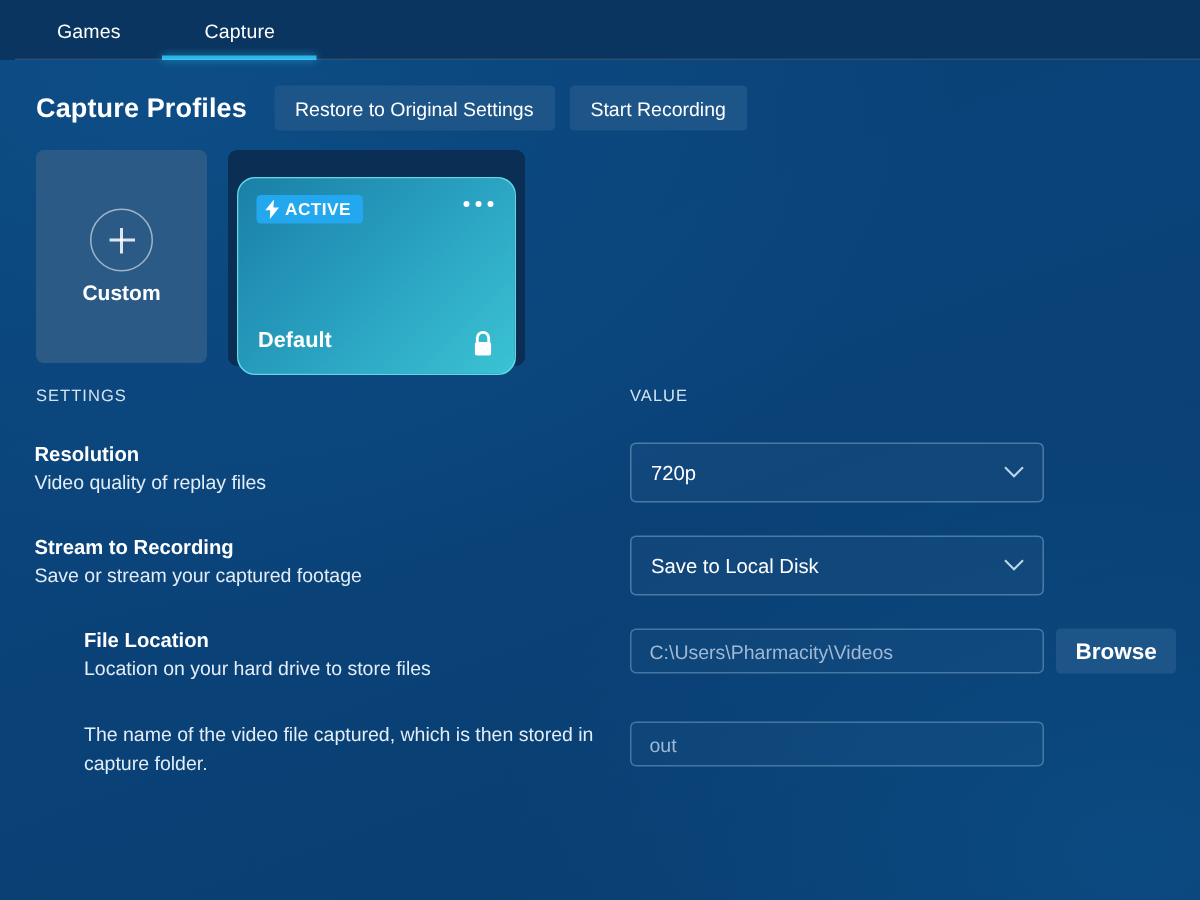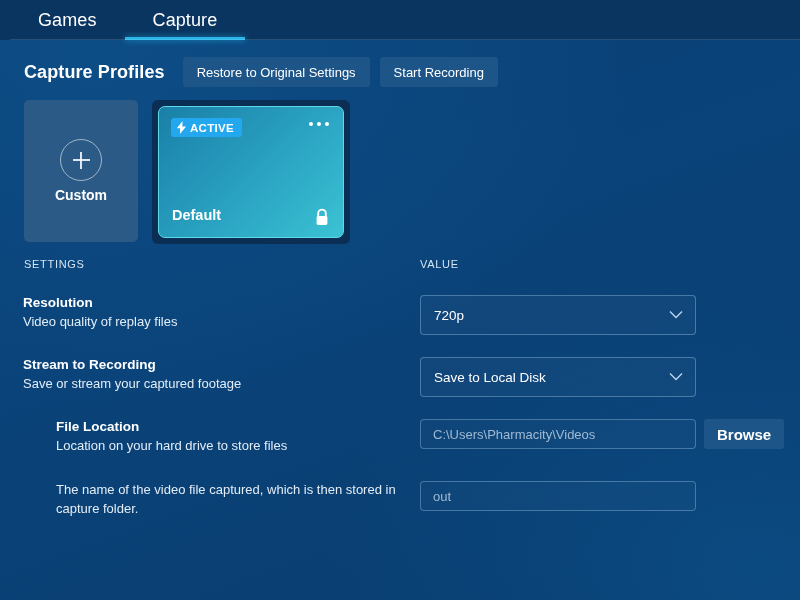--- a/index.html
+++ b/index.html
@@ -41,21 +41,21 @@
     height: 1px;
     background: rgba(255,255,255,0.13);
   }
   .tab {
     position: relative;
     height: 40px;
     padding: 0 28px;
     display: flex;
     align-items: center;
     justify-content: center;
-    font-size: 18px;
+    font-size: 13px;
     color: #ffffff;
     cursor: pointer;
     letter-spacing: 0.1px;
   }
   .tab.active::after {
     content: "";
     position: absolute;
     left: 0; right: 0; bottom: 0;
     height: 3px;
     background: #29b6ea;
@@ -141,24 +141,25 @@
     height: 144px;
     border-radius: 6px;
     background: #0b2f54;
     padding: 6px;
     cursor: pointer;
   }
   .card-default {
     position: relative;
     width: 100%;
     height: 100%;
-    border-radius: 7px;
+    border-radius: 12px;
     border: 1px solid #5fd8e8;
     background: linear-gradient(135deg, #1a7fa8 0%, #2aa3c2 55%, #3bc3d4 100%);
     overflow: hidden;
+    margin-top: 12px;
   }
 
   .badge-active {
     position: absolute;
     top: 11px;
     left: 12px;
     height: 19px;
     padding: 0 8px 0 5px;
     display: inline-flex;
     align-items: center;

